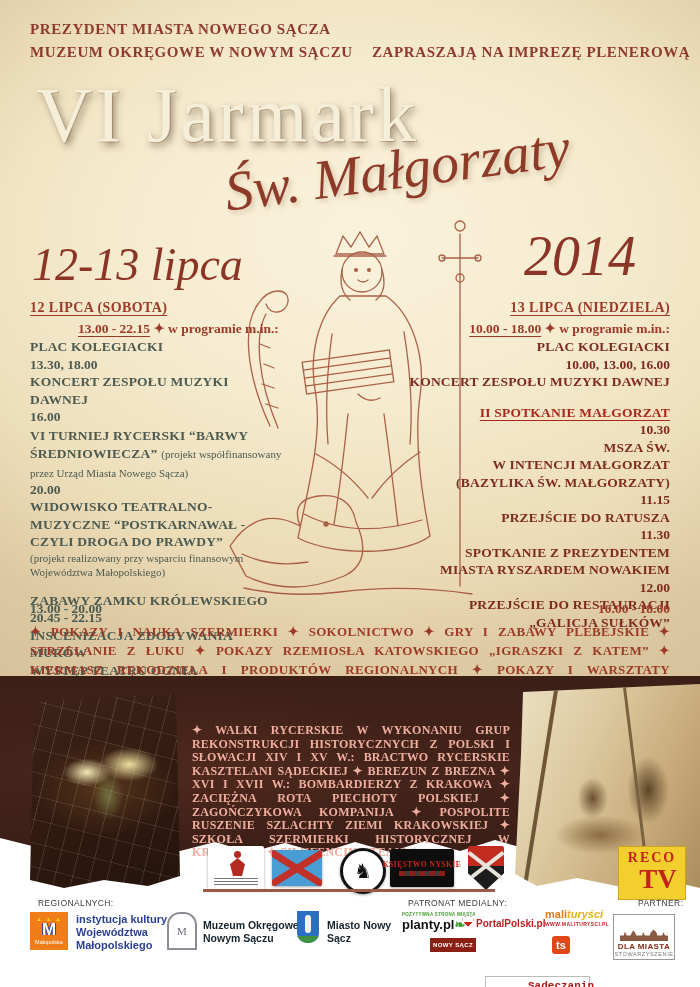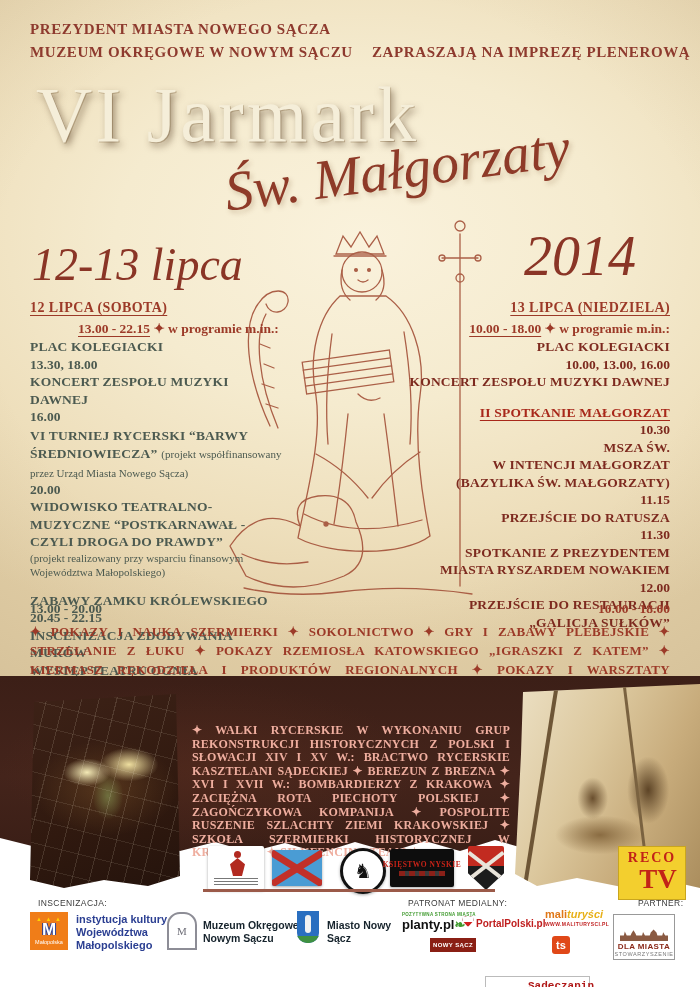--- a/index.html
+++ b/index.html
@@ -325,21 +325,21 @@
     <div class="sx2"></div>
   </div>
 
   <div id="reco">
     <div class="reco-top">RECO</div>
     <div class="reco-tv">TV</div>
   </div>
 
   <div id="divider"></div>
 
-  <div class="flabel" id="lbl-org">INSCENIZACJA:</div>
+  <div class="flabel" id="lbl-org">REGIONALNYCH:</div>
   <div class="flabel" id="lbl-med">PATRONAT MEDIALNY:</div>
   <div class="flabel" id="lbl-par">PARTNER:</div>
 
   <div id="malo-box">
     <div class="malo-crowns">▲ ▲ ▲</div>
     <div class="malo-m">M</div>
     <div class="malo-name">Małopolska</div>
   </div>
   <div id="malo-cap">instytucja kultury Województwa Małopolskiego</div>
 

